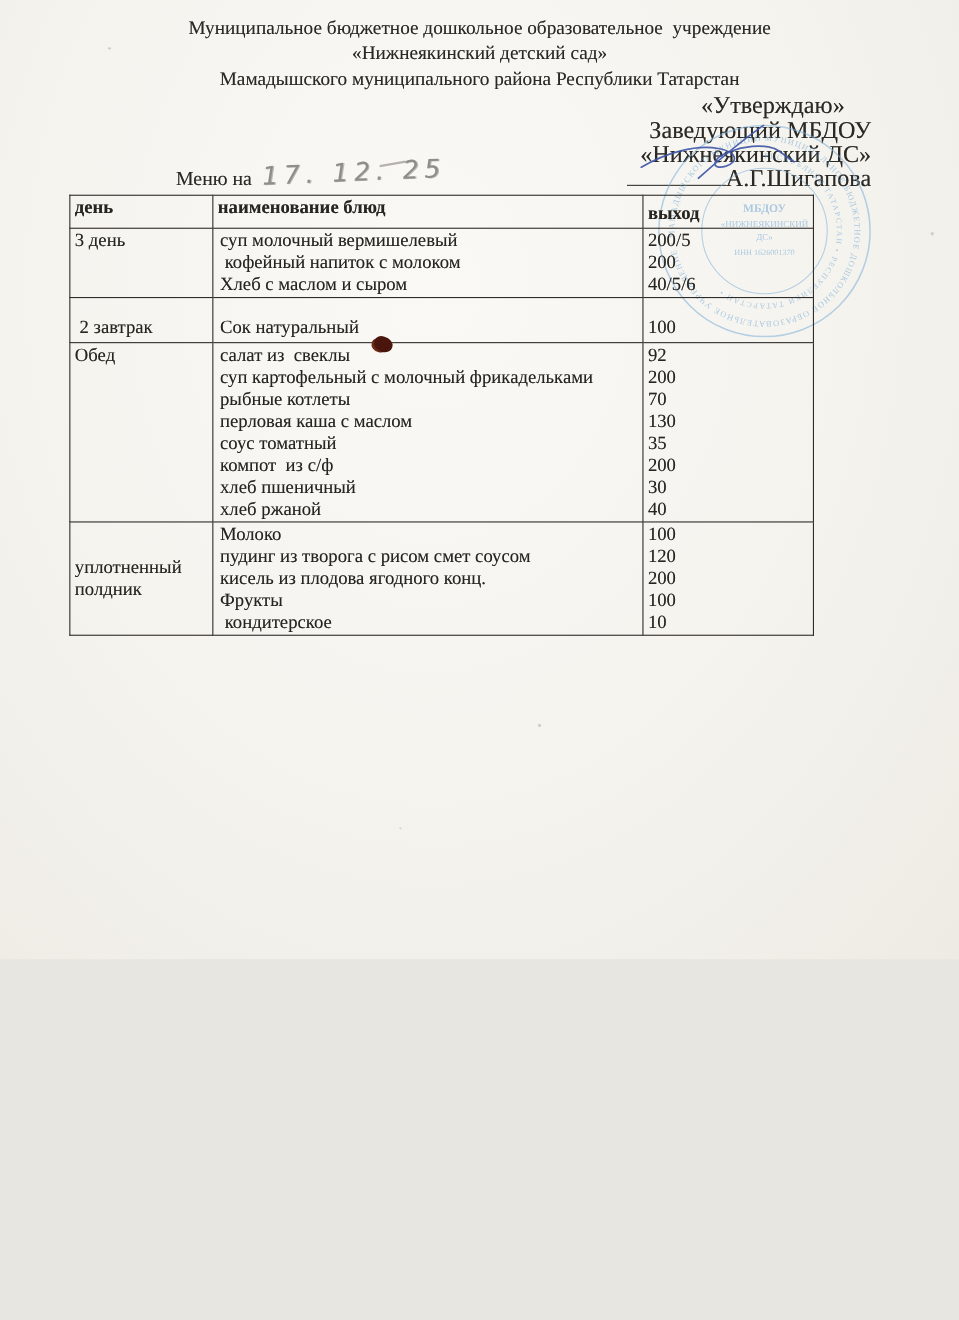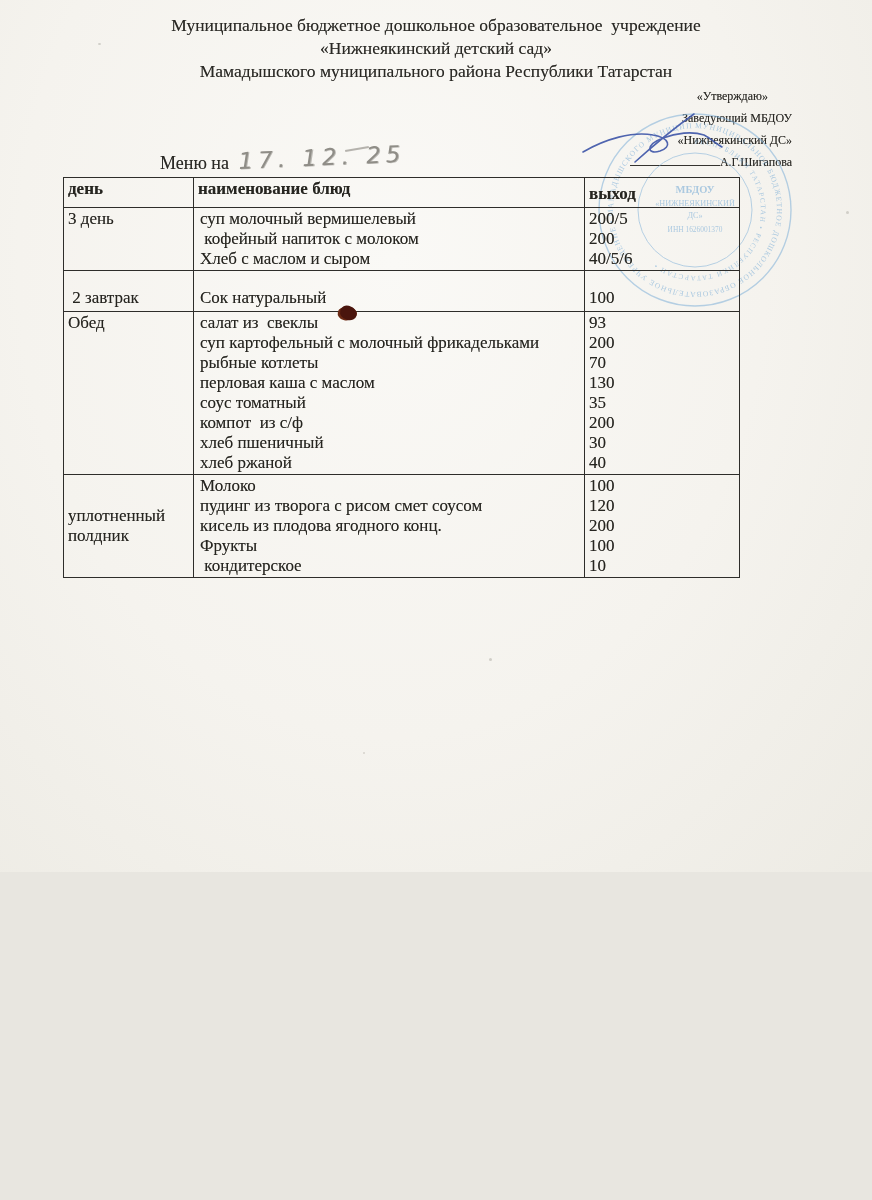--- a/index.html
+++ b/index.html
@@ -15,21 +15,21 @@
   }
   .soft{ text-shadow:0 0 0.5px rgba(40,38,34,.45); }
 
   
   .org-header{position:absolute;top:14px;left:0;width:100%;text-align:center;
     font-size:17.5px;line-height:23px;}
   .org-header div{white-space:pre-wrap;}
 
   
   .approve-block{position:absolute;top:85px;right:80px;text-align:right;
-    font-size:12px;line-height:22px;}
+    font-size:22px;line-height:22px;}
   .approve-quote{padding-right:24px;}
   .sig-underline{display:inline-block;width:90px;border-bottom:1.4px solid #35332f;
     vertical-align:baseline;height:14px;}
 
   
   .menu-line{position:absolute;top:148px;left:160px;font-size:18px;}
   .handwritten-date{
     display:inline-block;margin-left:10px;
     font-family:"DejaVu Sans",sans-serif;font-style:italic;
     font-size:23px;letter-spacing:5px;color:#8f8d87;
@@ -168,21 +168,21 @@
             <div class="line">салат из  свеклы</div>
             <div class="line">суп картофельный с молочный фрикадельками</div>
             <div class="line">рыбные котлеты</div>
             <div class="line">перловая каша с маслом</div>
             <div class="line">соус томатный</div>
             <div class="line">компот  из с/ф</div>
             <div class="line">хлеб пшеничный</div>
             <div class="line">хлеб ржаной</div>
           </td>
           <td class="col-out">
-            <div class="line">93</div>
+            <div class="line">92</div>
             <div class="line">200</div>
             <div class="line">70</div>
             <div class="line">130</div>
             <div class="line">35</div>
             <div class="line">200</div>
             <div class="line">30</div>
             <div class="line">40</div>
           </td>
         </tr>
         <tr class="row-4">

